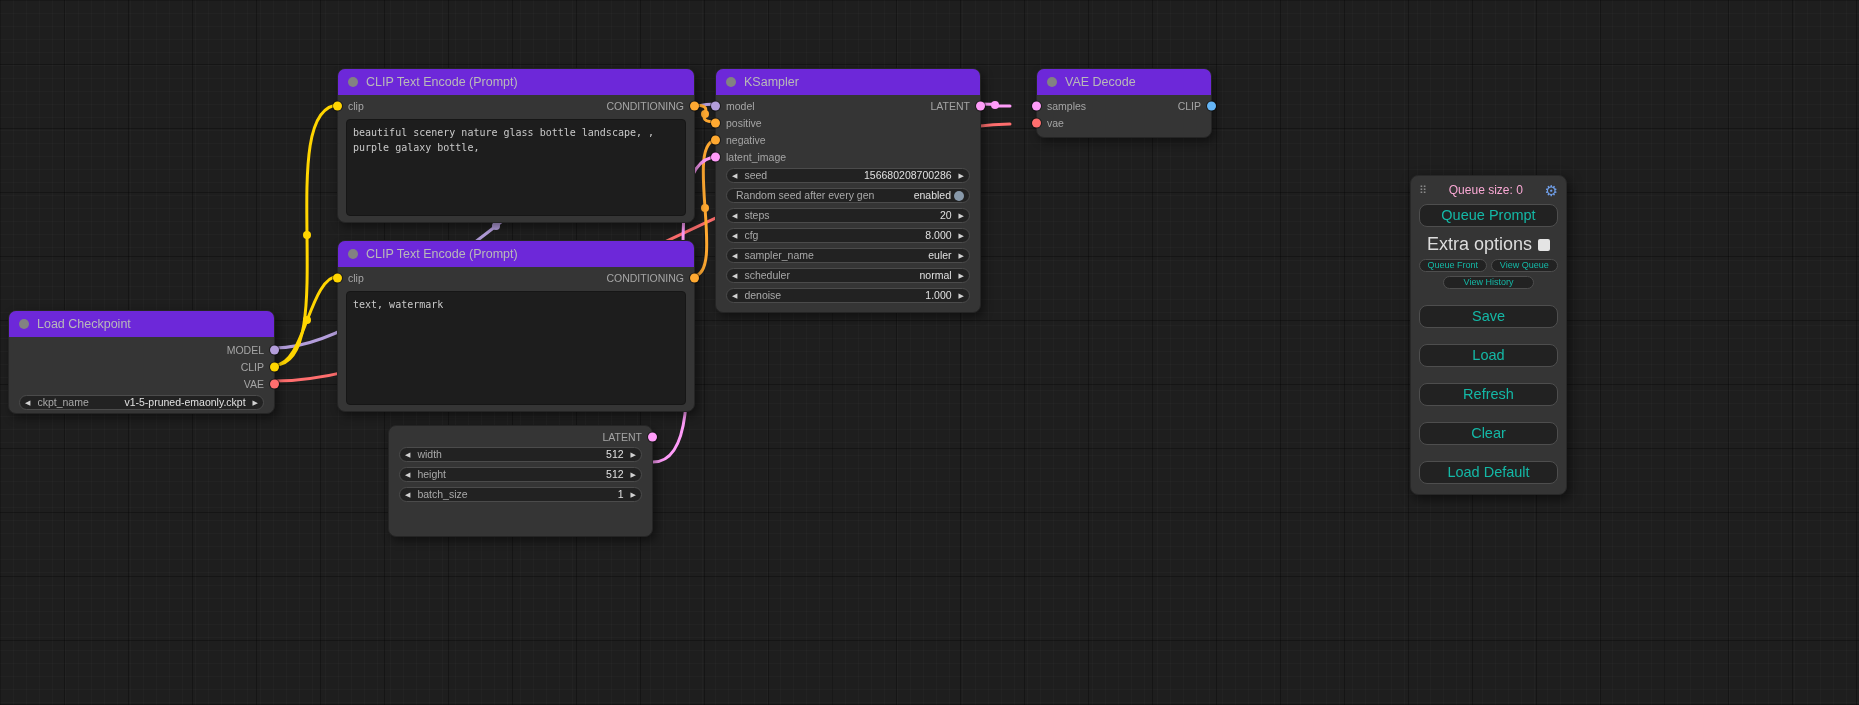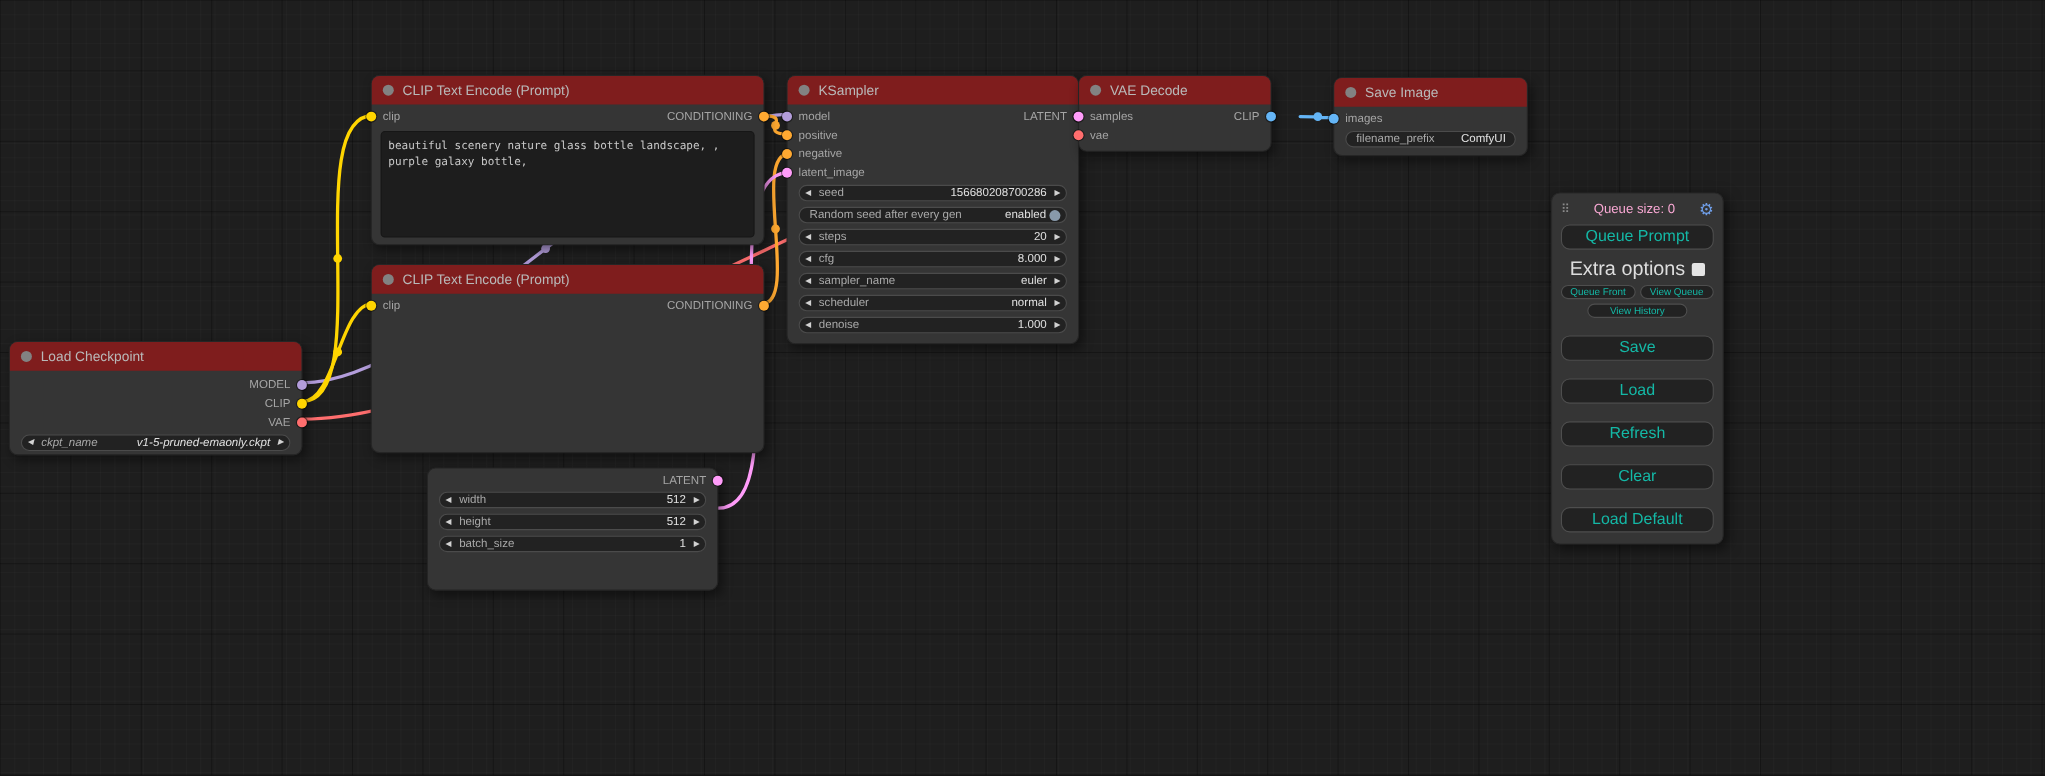--- a/index.html
+++ b/index.html
@@ -20,21 +20,21 @@
   svg.wires { position:absolute; left:0; top:0; z-index:1; }
   svg.wires path { fill:none; stroke-width:3; stroke-linecap:round; }
 
   
   .node {
     position:absolute; z-index:2;
     background:#353535; border:1px solid #252525; border-radius:8px;
     box-shadow:3px 4px 10px rgba(0,0,0,0.45);
   }
   .node-title {
-    height:26px; background:#7f1d1d; border-radius:7px 7px 0 0;
+    height:26px; background:#6d28d9; border-radius:7px 7px 0 0;
     display:flex; align-items:center; gap:8px; padding:0 10px;
     cursor:move;
   }
   .title-dot { width:10px; height:10px; border-radius:50%; background:#828282; flex:0 0 auto; }
   .title-text { font-size:12.5px; color:#b9b9b9; white-space:nowrap; }
 
   .node-body { padding-top:2px; }
 
   .slot-row {
     position:relative; display:flex; align-items:center;
@@ -70,29 +70,29 @@
     color:#c9c9c9; font-family:"DejaVu Sans Mono", monospace;
     font-size:10px; line-height:1.5; padding:5px 6px; resize:none; overflow:hidden;
   }
 
   
   .n-loadckpt   { left:8px;    top:310px; width:267px; height:104px; }
   .n-clip-pos   { left:337px;  top:68px;  width:358px; height:155px; }
   .n-clip-neg   { left:337px;  top:240px; width:358px; height:172px; }
   .n-latent     { left:388px;  top:425px; width:265px; height:112px; }
   .n-ksampler   { left:715px;  top:68px;  width:266px; height:245px; }
-  .n-vaedecode  { left:980px; top:68px;  width:176px; height:70px; }
+  .n-vaedecode  { left:1036px; top:68px;  width:176px; height:70px; }
   .n-saveimage  { left:1212px; top:70px;  width:177px; height:72px; }
   .n-loadckpt .node-body { padding-top:4px; }
   .n-clip-pos .node-text { height:97px; }
   .n-clip-neg .node-text { height:114px; }
   .n-ksampler .widgets { margin-top:3px; }
   .n-latent .widgets { margin-top:2px; }
   .n-saveimage .widgets { margin-top:3px; }
-  .n-loadckpt .widgets { margin-top:3px;font-style:italic; }
+  .n-loadckpt .widgets { margin-top:3px; }
 
   
   .queue-panel {
     position:absolute; left:1410px; top:175px; width:157px; z-index:3;
     background:#353535; border:1px solid #282828; border-radius:8px;
     box-shadow:3px 4px 12px rgba(0,0,0,0.55);
     padding:5px 8px 10px;
   }
   .qp-header { display:flex; align-items:center; justify-content:space-between; height:18px; }
   .drag-handle { color:#8a8a8a; font-size:11px; cursor:grab; }
@@ -188,20 +188,21 @@
       <span class="title-dot"></span>
       <span class="title-text">CLIP Text Encode (Prompt)</span>
     </div>
     <div class="node-body">
       <div class="slot-row">
         <span class="dot in" style="background: rgb(255, 213, 0);"></span>
         <span class="slot-label in-label">clip</span>
         <span class="slot-label out-label">CONDITIONING</span>
         <span class="dot out" style="background: rgb(255, 169, 49);"></span>
       </div>
+      <textarea class="node-text" spellcheck="false" style="">text, watermark</textarea>
     </div>
   </div>
 
   <div class="node n-latent">
     <div class="node-body">
       <div class="slot-row">
         <span class="slot-label out-label">LATENT</span>
         <span class="dot out" style="background: rgb(255, 156, 249);"></span>
       </div>
       <div class="widgets">
@@ -309,38 +310,20 @@
         <span class="slot-label out-label">CLIP</span>
         <span class="dot out" style="background: rgb(100, 181, 246);"></span>
       </div>
       <div class="slot-row">
         <span class="dot in" style="background: rgb(255, 110, 110);"></span>
         <span class="slot-label in-label">vae</span>
       </div>
     </div>
   </div>
 
-  <div class="node n-saveimage">
-    <div class="node-title">
-      <span class="title-dot"></span>
-      <span class="title-text">Save Image</span>
-    </div>
-    <div class="node-body">
-      <div class="slot-row">
-        <span class="dot in" style="background: rgb(100, 181, 246);"></span>
-        <span class="slot-label in-label">images</span>
-      </div>
-      <div class="widgets">
-        <div class="widget no-arrows">
-          <span class="wlabel">filename_prefix</span>
-          <span class="wvalue">ComfyUI</span>
-        </div>
-      </div>
-    </div>
-  </div>
 
   <div class="queue-panel">
     <div class="qp-header">
       <span class="drag-handle">⠿</span>
       <span class="queue-size">Queue size: 0</span>
       <span class="gear">⚙</span>
     </div>
     <button class="qp-big">Queue Prompt</button>
     <div class="qp-extra">
       <span>Extra options</span>

